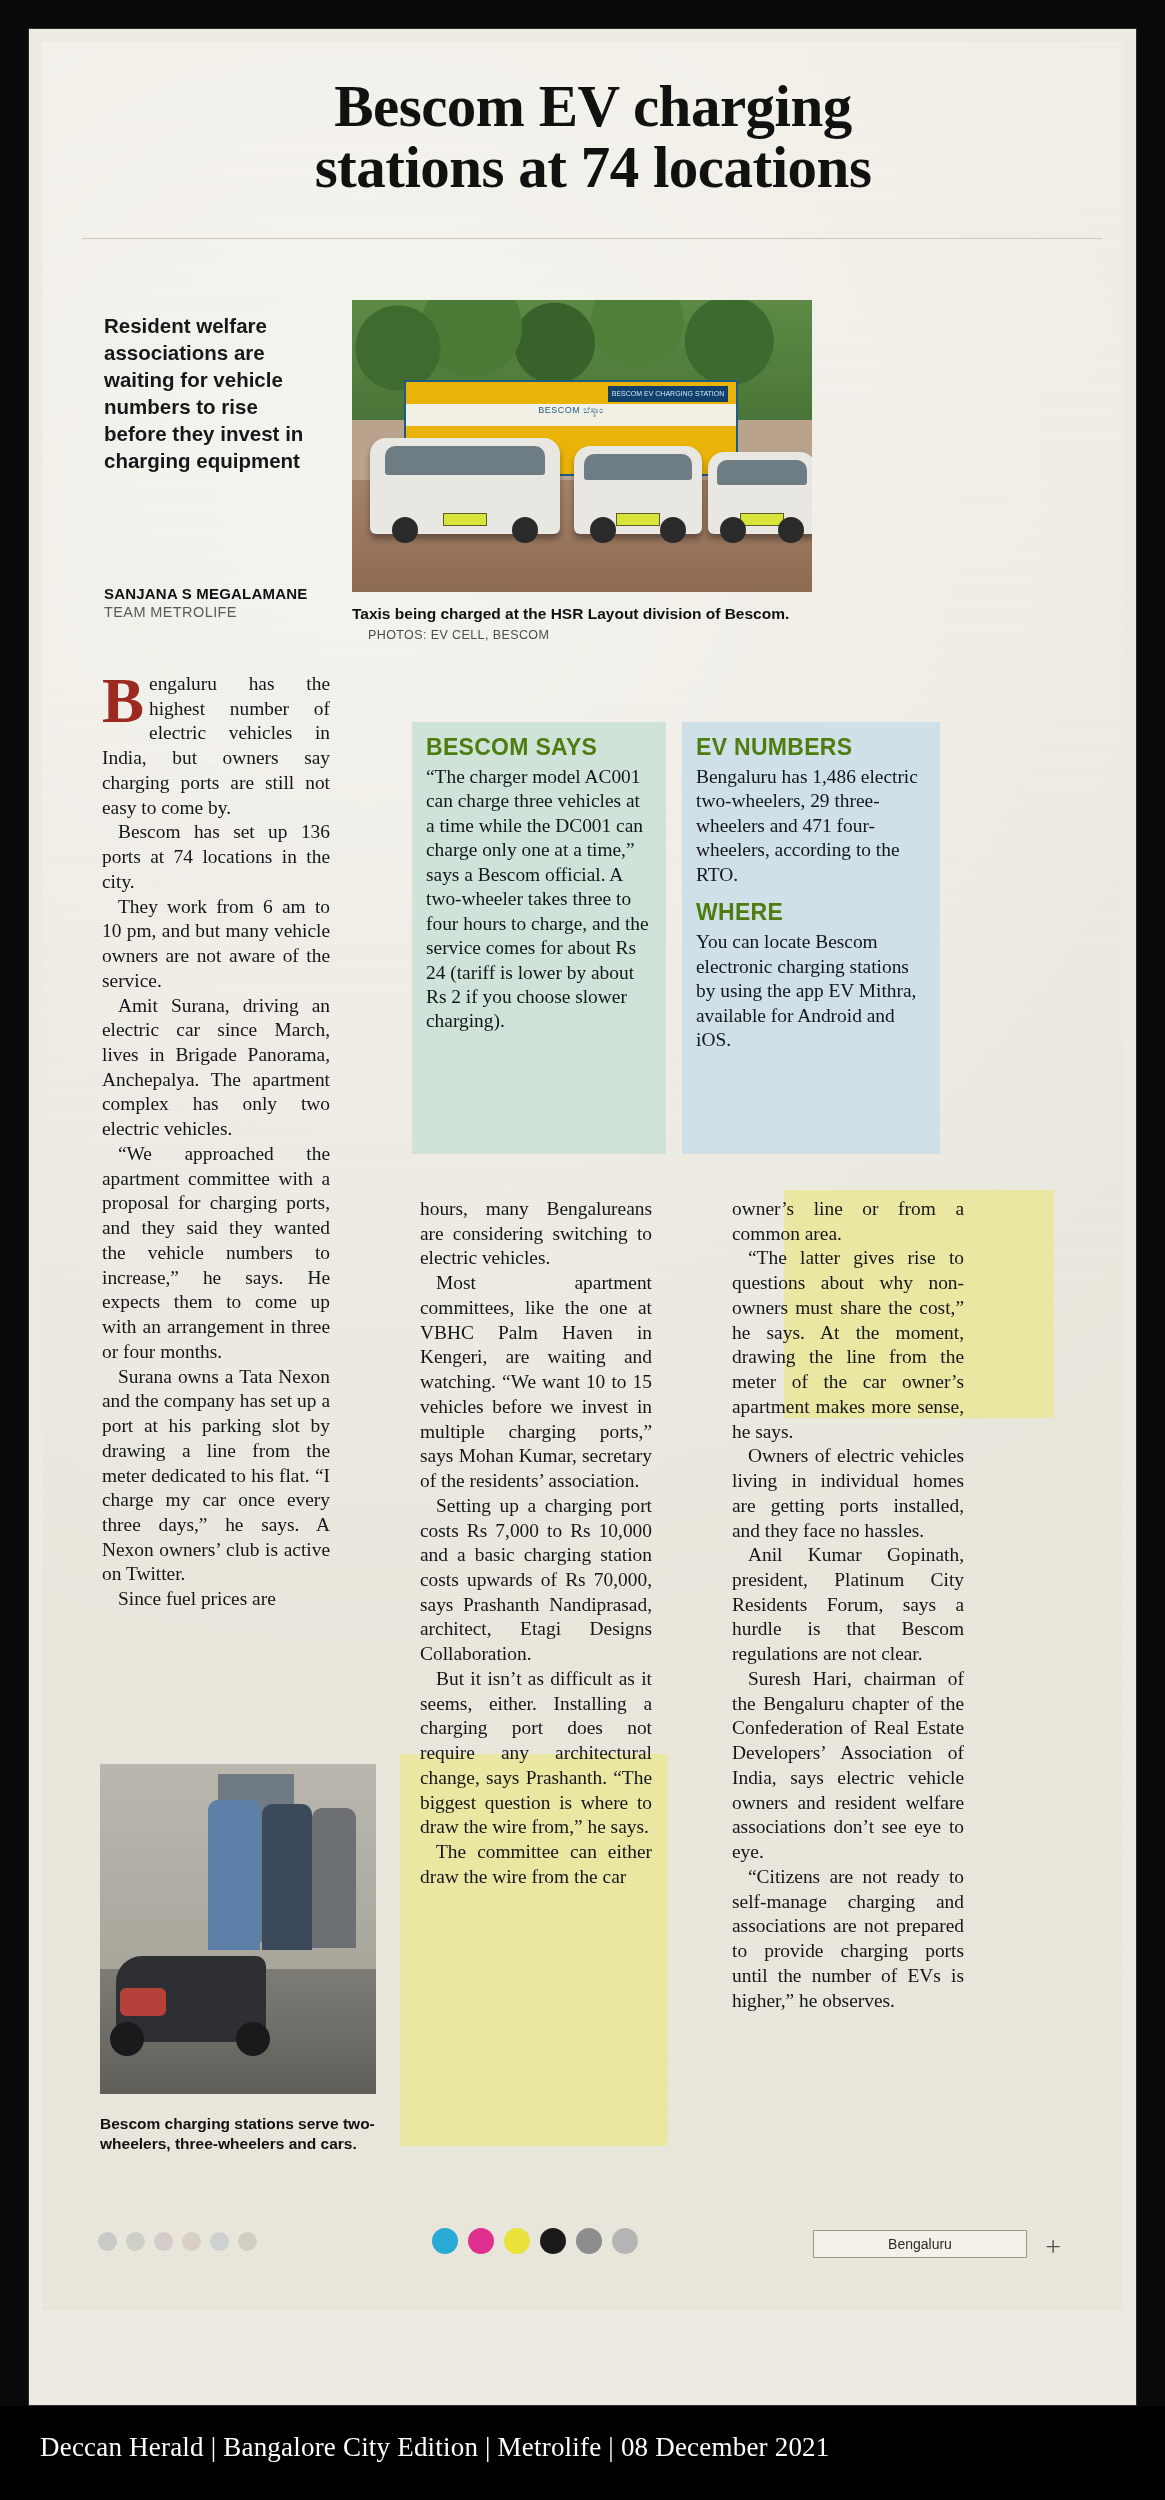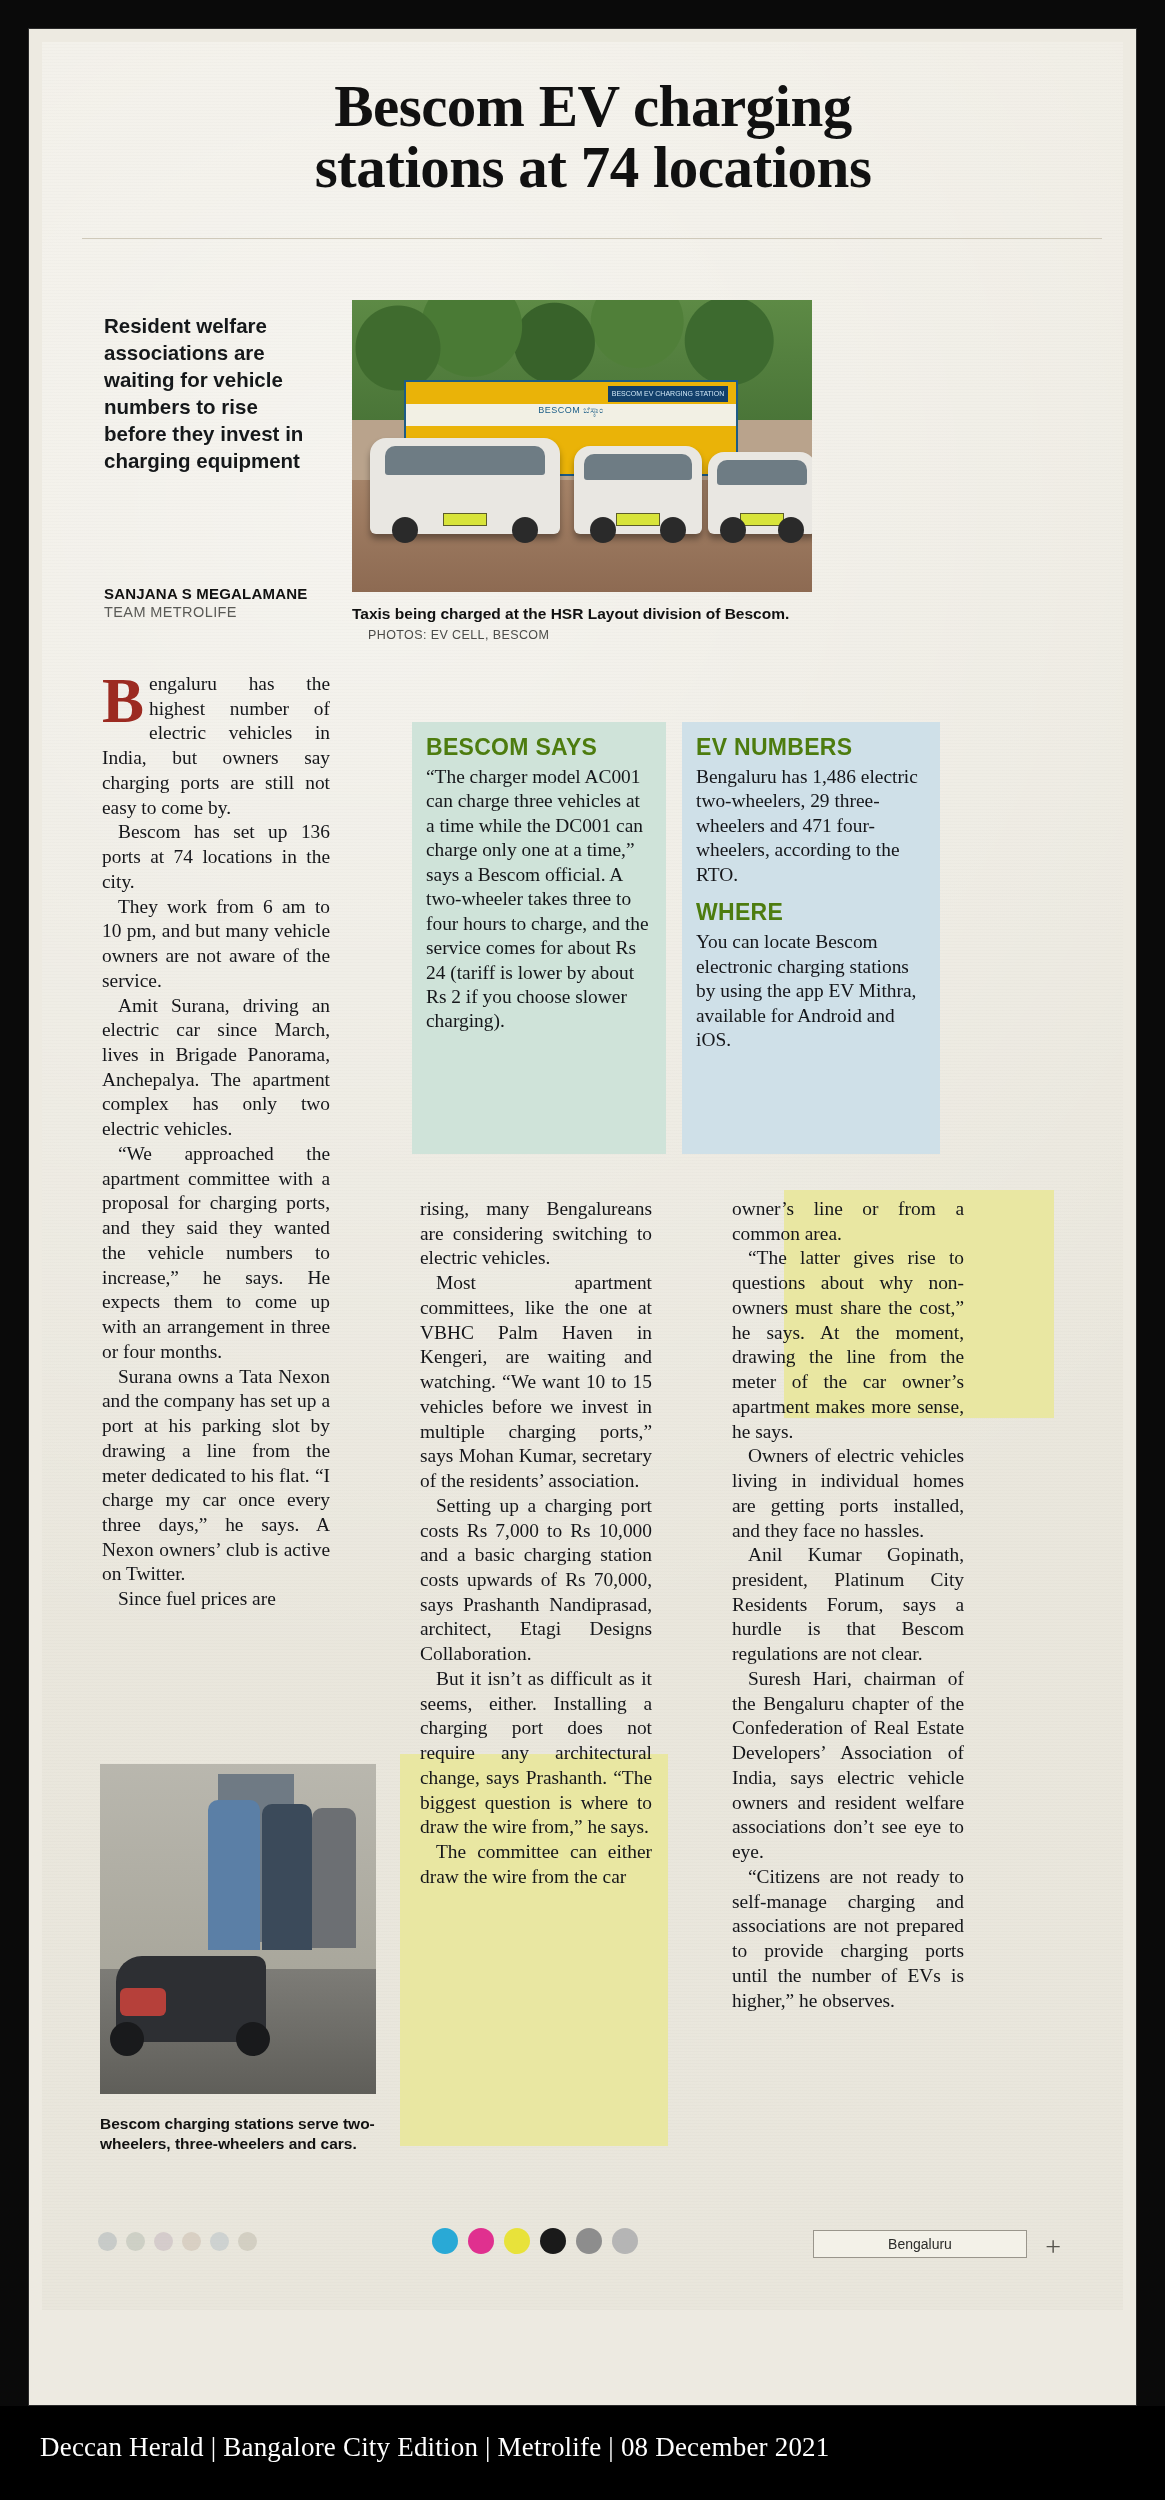--- a/index.html
+++ b/index.html
@@ -240,21 +240,21 @@
           <div class="boxtext">Bengaluru has 1,486 electric two-wheelers, 29 three-wheelers and 471 four-wheelers, according to the RTO.</div>
           <div class="boxhead" style="margin-top:12px;">WHERE</div>
           <div class="boxtext">You can locate Bescom electronic charging stations by using the app EV Mithra, available for Android and iOS.</div>
         </div>
       </div>
 
       <div class="hilite hl1"></div>
       <div class="hilite hl2"></div>
 
       <div class="col colB">
-        <p class="first">rising, many Bengalureans are considering switching to electric vehicles.</p>
+        <p class="first">hours, many Bengalureans are considering switching to electric vehicles.</p>
         <p>Most apartment committees, like the one at VBHC Palm Haven in Kengeri, are waiting and watching. “We want 10 to 15 vehicles before we invest in multiple charging ports,” says Mohan Kumar, secretary of the residents’ association.</p>
         <p>Setting up a charging port costs Rs 7,000 to Rs 10,000 and a basic charging station costs upwards of Rs 70,000, says Prashanth Nandiprasad, architect, Etagi Designs Collaboration.</p>
         <p>But it isn’t as difficult as it seems, either. Installing a charging port does not require any architectural change, says Prashanth. “The biggest question is where to draw the wire from,” he says.</p>
         <p>The committee can either draw the wire from the car</p>
       </div>
 
       <div class="col colC">
         <p class="first">owner’s line or from a common area.</p>
         <p>“The latter gives rise to questions about why non-owners must share the cost,” he says. At the moment, drawing the line from the meter of the car owner’s apartment makes more sense, he says.</p>
         <p>Owners of electric vehicles living in individual homes are getting ports installed, and they face no hassles.</p>

